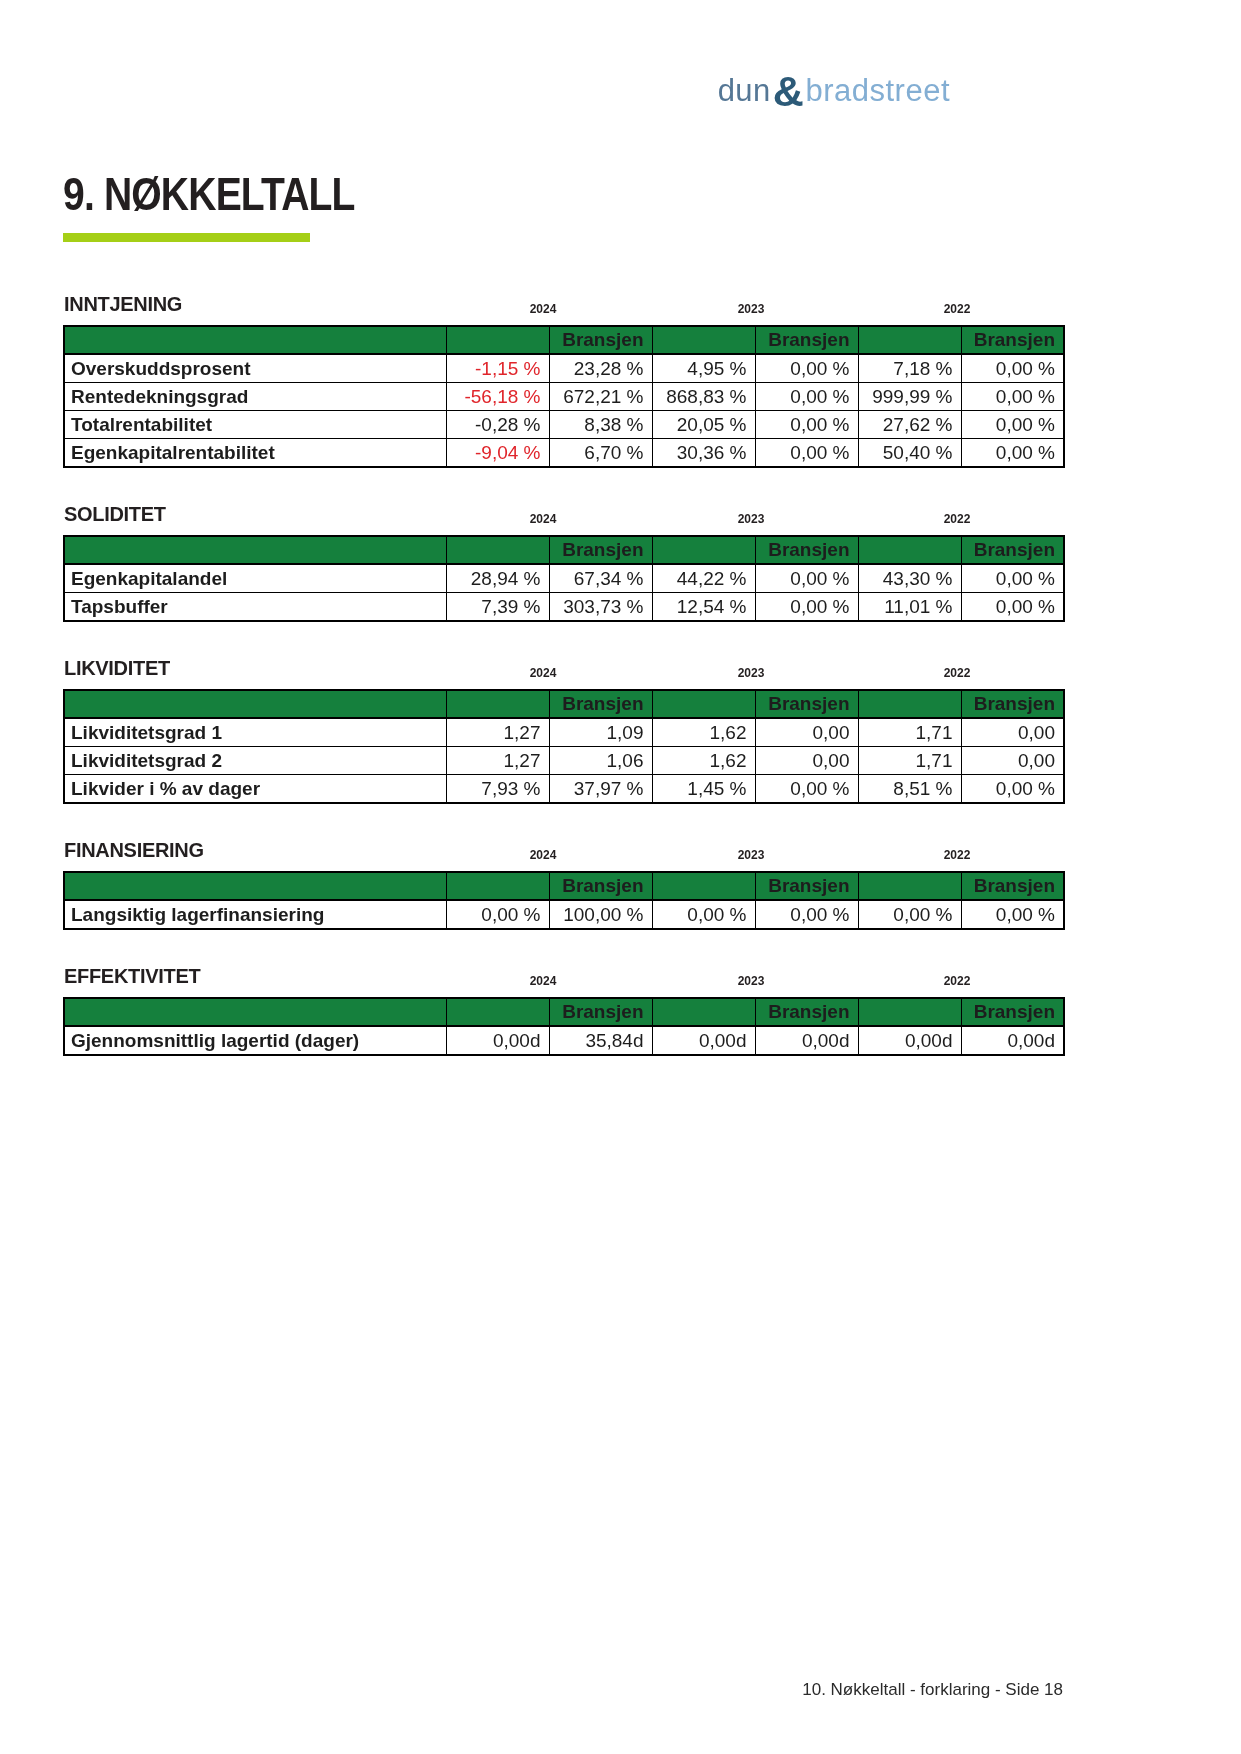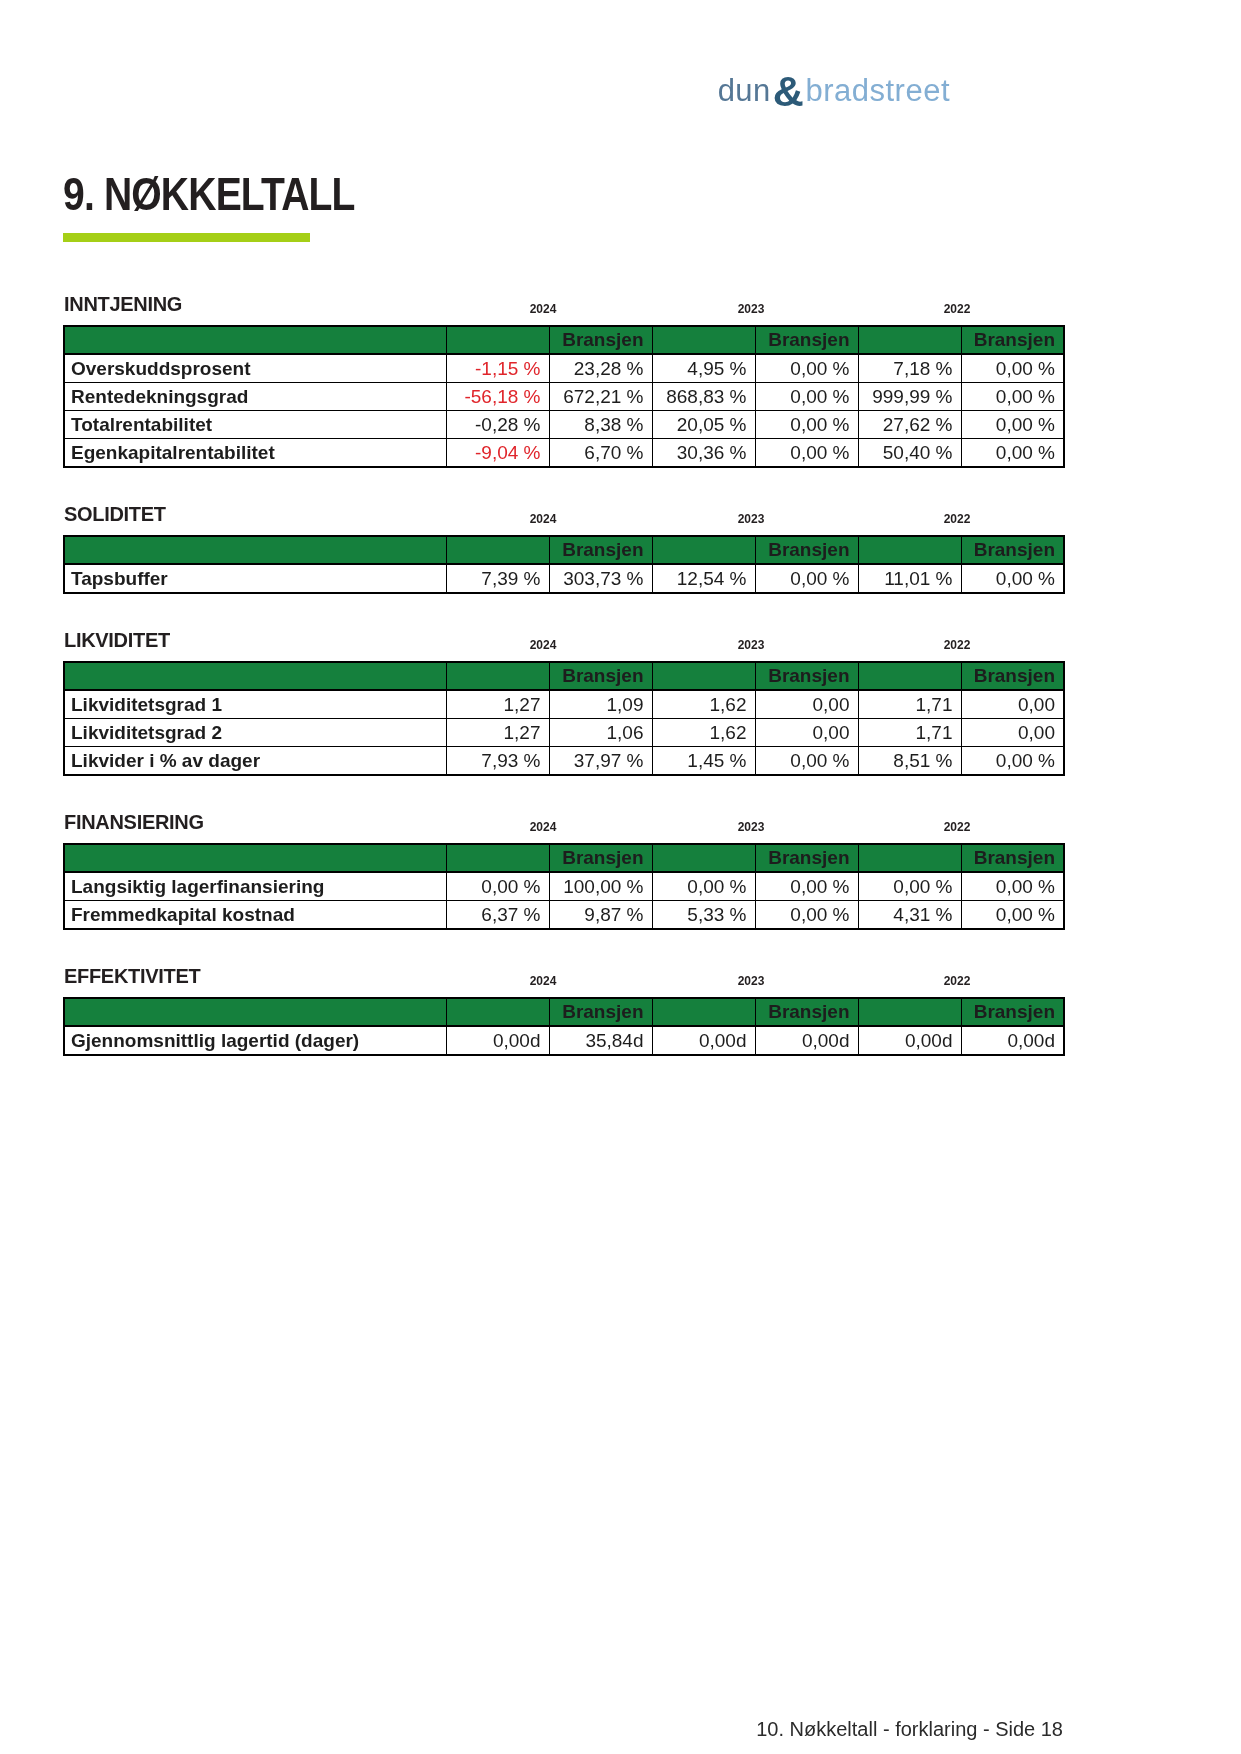--- a/index.html
+++ b/index.html
@@ -122,24 +122,24 @@
     border-bottom: 2px solid #000;
     font-weight: bold;
     height: 26px;
   }
   table.kpi td.neg { color: #e0252b; }
 
   
   .footer {
     position: absolute;
     left: 63px;
-    top: 1718px;
+    top: 1680px;
     width: 1000px;
     text-align: right;
-    font-size: 20px;
+    font-size: 17px;
     color: #2b2b2b;
   }
 </style>
 </head>
 <body>
 
 <div class="page">
 
   <div class="logo">
     <span class="logo-dun">dun</span><span class="logo-amp">&amp;</span><span class="logo-brad">bradstreet</span>
@@ -236,20 +236,29 @@
       <tbody class="tb">
         <tr class="head">
           <td class="lbl"></td>
           <td class="val"></td>
           <td class="val bransjen">Bransjen</td>
           <td class="val"></td>
           <td class="val bransjen">Bransjen</td>
           <td class="val"></td>
           <td class="val bransjen">Bransjen</td>
         </tr>
+      <tr>
+                <td class="lbl">Egenkapitalandel</td>
+                <td class="val">28,94 %</td>
+                <td class="val">67,34 %</td>
+                <td class="val">44,22 %</td>
+                <td class="val">0,00 %</td>
+                <td class="val">43,30 %</td>
+                <td class="val">0,00 %</td>
+              </tr>
               <tr>
                 <td class="lbl">Tapsbuffer</td>
                 <td class="val">7,39 %</td>
                 <td class="val">303,73 %</td>
                 <td class="val">12,54 %</td>
                 <td class="val">0,00 %</td>
                 <td class="val">11,01 %</td>
                 <td class="val">0,00 %</td>
               </tr>
             </tbody>
@@ -343,29 +352,20 @@
         </tr>
       <tr>
                 <td class="lbl">Langsiktig lagerfinansiering</td>
                 <td class="val">0,00 %</td>
                 <td class="val">100,00 %</td>
                 <td class="val">0,00 %</td>
                 <td class="val">0,00 %</td>
                 <td class="val">0,00 %</td>
                 <td class="val">0,00 %</td>
               </tr>
-              <tr>
-                <td class="lbl">Fremmedkapital kostnad</td>
-                <td class="val">6,37 %</td>
-                <td class="val">9,87 %</td>
-                <td class="val">5,33 %</td>
-                <td class="val">0,00 %</td>
-                <td class="val">4,31 %</td>
-                <td class="val">0,00 %</td>
-              </tr>
             </tbody>
     </table>
   </section>
 
   <section class="block">
     <div class="sec-head">
       <span class="sec-title">EFFEKTIVITET</span>
       <span class="year y1">2024</span>
       <span class="year y2">2023</span>
       <span class="year y3">2022</span>

